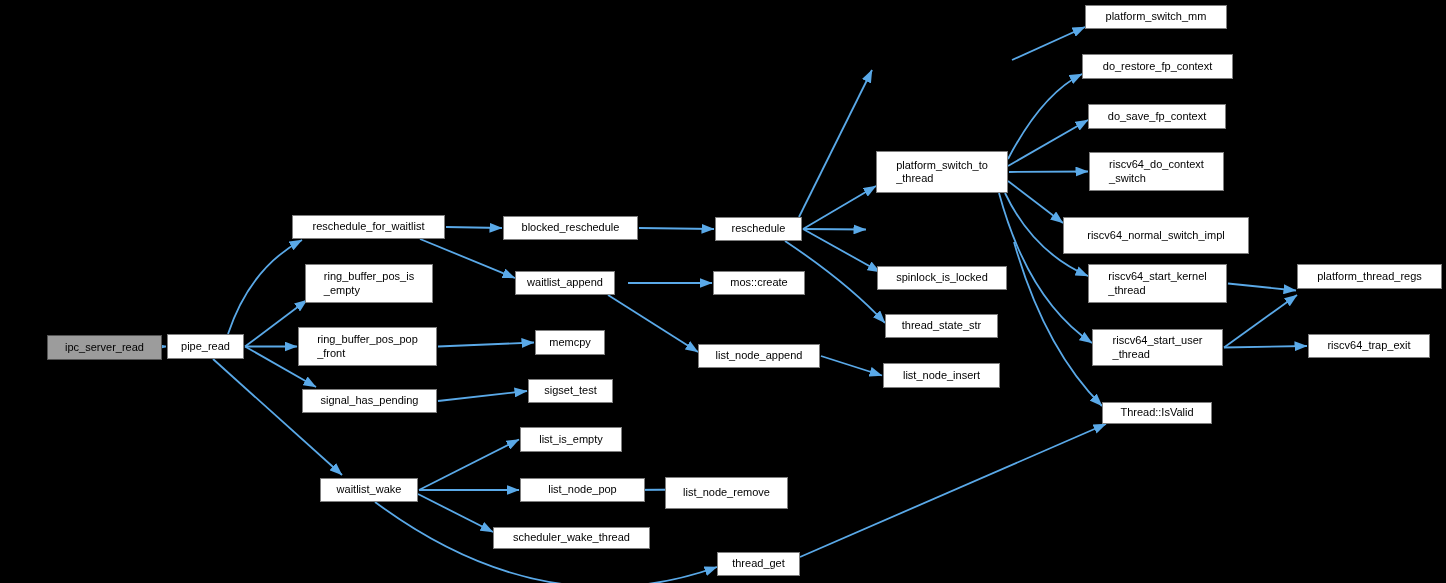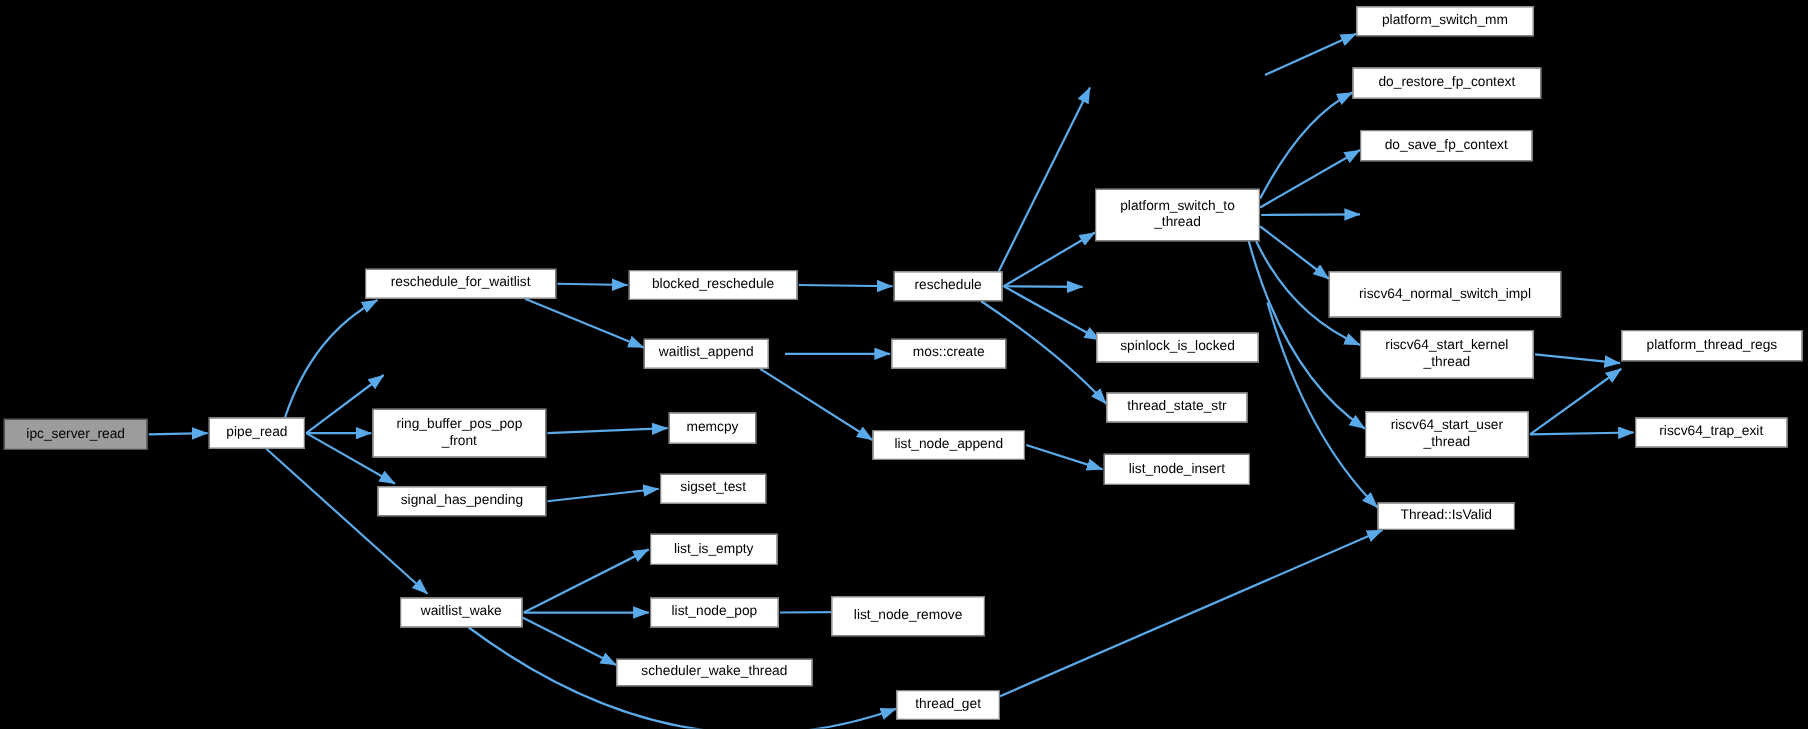--- a/index.html
+++ b/index.html
@@ -3,28 +3,28 @@
 <meta charset="utf-8">
 <style>
   html,body{margin:0;padding:0;background:#000;}
   .graph{position:relative;width:1446px;height:583px;background:var(--bg,#000);overflow:hidden;}
   svg.edges{position:absolute;left:0;top:0;width:1446px;height:583px;}
   .edge{stroke:var(--edge,#5aa9e8);stroke-width:1.8;fill:none;}
   .arrowhead{fill:var(--edge,#5aa9e8);}
   .node{
     position:absolute;box-sizing:border-box;
     display:flex;align-items:center;justify-content:center;
-    text-align:center;white-space:pre-line;
+    white-space:pre-line;
     background:var(--node-fill,#fff);
     border:1.5px solid var(--node-border,#7f7f7f);
     color:var(--text,#000);
     font:11px/1.2 "Liberation Sans", sans-serif;
     padding:1px 3px;cursor:pointer;
   }
-  .node.focus{background:var(--focus-fill,#9c9c9c);border-color:#545454;cursor:default;}
+  .node.focus{background:var(--focus-fill,#9c9c9c);border-color:#545454;cursor:default;margin-left:44px;}
 </style>
 </head>
 <body>
 
 <div class="graph">
 
   <svg class="edges" xmlns="http://www.w3.org/2000/svg">
     <defs>
       <marker id="arrow" markerUnits="userSpaceOnUse" markerWidth="13" markerHeight="10" viewBox="0 0 13 10" refX="12.5" refY="5" orient="auto">
         <path class="arrowhead" d="M0,0 L13,5 L0,10 z"></path>
@@ -66,45 +66,49 @@
         <path d="M1014,242 Q1044,348 1102,406" class="edge" marker-end="url(#arrow)"></path>
         <path d="M1228,283.5 L1296,290.5" class="edge" marker-end="url(#arrow)"></path>
         <path d="M1224,347.5 L1297,295" class="edge" marker-end="url(#arrow)"></path>
         <path d="M1224,347.5 L1307,346" class="edge" marker-end="url(#arrow)"></path>
       </g>
   </svg>
 
   <div class="node focus" style="left:3px;top:335px;width:115px;height:25px">ipc_server_read</div>
   <div class="node" style="left:167px;top:334px;width:77px;height:25px">pipe_read</div>
   <div class="node" style="left:292px;top:215px;width:153px;height:24px">reschedule_for_waitlist</div>
+  <div class="node" style="left:305px;top:264px;width:128px;height:39px">ring_buffer_pos_is
+_empty</div>
   <div class="node" style="left:298px;top:327px;width:139px;height:39px">ring_buffer_pos_pop
 _front</div>
   <div class="node" style="left:302px;top:389px;width:135px;height:24px">signal_has_pending</div>
   <div class="node" style="left:320px;top:478px;width:98px;height:24px">waitlist_wake</div>
   <div class="node" style="left:503px;top:216px;width:135px;height:24px">blocked_reschedule</div>
   <div class="node" style="left:515px;top:271px;width:100px;height:24px">waitlist_append</div>
   <div class="node" style="left:535px;top:330px;width:70px;height:25px">memcpy</div>
   <div class="node" style="left:528px;top:379px;width:85px;height:24px">sigset_test</div>
   <div class="node" style="left:520px;top:427px;width:102px;height:25px">list_is_empty</div>
-  <div class="node" style="left:520px;top:478px;width:103px;height:24px">list_node_pop</div>
+  <div class="node" style="left:520px;top:478px;width:125px;height:24px">list_node_pop</div>
   <div class="node" style="left:493px;top:527px;width:157px;height:22px">scheduler_wake_thread</div>
   <div class="node" style="left:713px;top:271px;width:92px;height:24px">mos::create</div>
   <div class="node" style="left:698px;top:344px;width:122px;height:24px">list_node_append</div>
   <div class="node" style="left:715px;top:217px;width:87px;height:24px">reschedule</div>
   <div class="node" style="left:883px;top:363px;width:117px;height:25px">list_node_insert</div>
   <div class="node" style="left:717px;top:552px;width:83px;height:24px">thread_get</div>
   <div class="node" style="left:665px;top:477px;width:123px;height:32px">list_node_remove</div>
   <div class="node" style="left:876px;top:151px;width:132px;height:42px">platform_switch_to
 _thread</div>
   <div class="node" style="left:877px;top:266px;width:130px;height:24px">spinlock_is_locked</div>
   <div class="node" style="left:885px;top:314px;width:113px;height:24px">thread_state_str</div>
   <div class="node" style="left:1102px;top:402px;width:110px;height:22px">Thread::IsValid</div>
   <div class="node" style="left:1085px;top:5px;width:142px;height:24px">platform_switch_mm</div>
   <div class="node" style="left:1082px;top:54px;width:151px;height:25px">do_restore_fp_context</div>
   <div class="node" style="left:1088px;top:104px;width:138px;height:25px">do_save_fp_context</div>
+  <div class="node" style="left:1089px;top:152px;width:135px;height:39px">riscv64_do_context
+_switch</div>
   <div class="node" style="left:1063px;top:217px;width:186px;height:37px">riscv64_normal_switch_impl</div>
   <div class="node" style="left:1088px;top:264px;width:139px;height:39px">riscv64_start_kernel
 _thread</div>
   <div class="node" style="left:1297px;top:264px;width:145px;height:25px">platform_thread_regs</div>
   <div class="node" style="left:1092px;top:329px;width:131px;height:37px">riscv64_start_user
 _thread</div>
   <div class="node" style="left:1308px;top:334px;width:122px;height:24px">riscv64_trap_exit</div>
 </div>
 
 </body></html>

